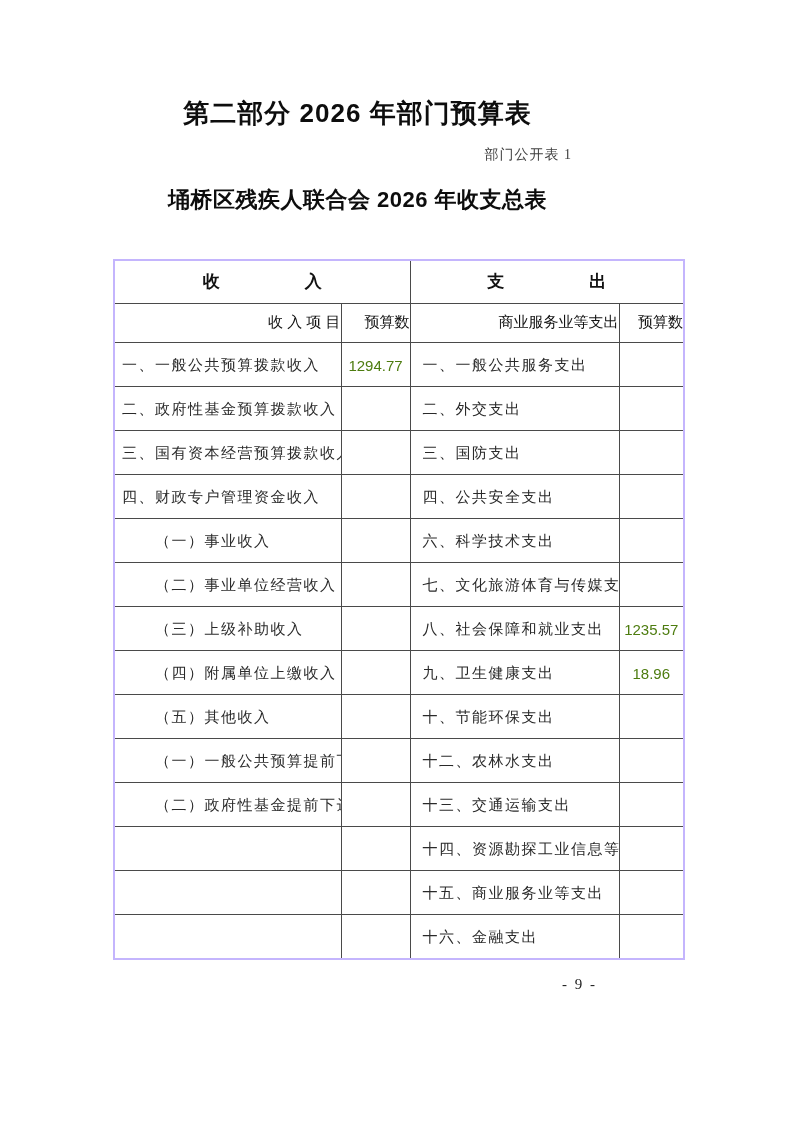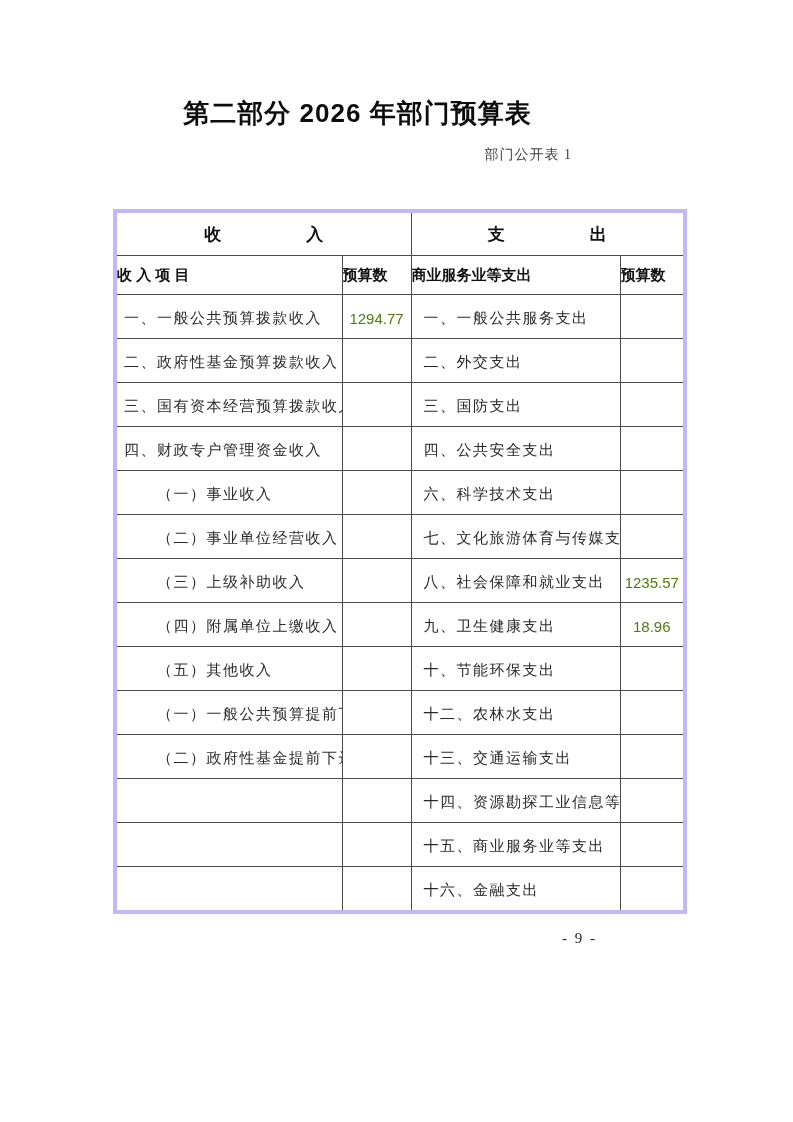--- a/index.html
+++ b/index.html
@@ -60,44 +60,44 @@
     font-size: 13.5px;
     color: #2e2e2e;
     padding-right: 3px;
     margin-bottom: 5px;
     letter-spacing: 1px;
   }
   table.budget-table {
     border-collapse: collapse;
     table-layout: fixed;
     width: 570px;
-    border: 4px solid #c4b5fd;
+    border: 2px solid #c4b5fd;
     margin-top: 45px;
   }
   .budget-table th, .budget-table td {
     border: 1px solid #4a4a4a;
     padding: 0;
     overflow: hidden;
     white-space: nowrap;
   }
   .budget-table th.h1 {
     height: 42px;
     font-family: "Liberation Sans", "DejaVu Sans", sans-serif;
     font-weight: bold;
     font-size: 17px;
     text-align: center;
     color: #111111;
     vertical-align: middle;
   }
   .budget-table th.h2 {
     height: 38px;
     font-family: "Liberation Sans", "DejaVu Sans", sans-serif;
-    font-weight: bold;
-    font-size: 15px;
-    text-align: left;
+    font-weight: normal;
+    font-size: 15px;
+    text-align: right;
     color: #111111;
     vertical-align: middle;
   }
   .budget-table td {
     height: 40px;
     font-size: 15px;
     color: #2a2a2a;
     vertical-align: middle;
     padding-top: 3px;
   }
@@ -130,20 +130,21 @@
 </style>
 </head>
 <body>
 
 <div class="page">
 
   <h1 class="part-title">第二部分 2026 年部门预算表</h1>
 
   <div class="table-label">部门公开表 1</div>
 
+  <h2 class="table-title">埇桥区残疾人联合会 2026 年收支总表</h2>
 
   <div class="table-wrap">
 
     <table class="budget-table">
       <colgroup>
         <col style="width:227px">
         <col style="width:69px">
         <col style="width:209px">
         <col style="width:65px">
       </colgroup>

